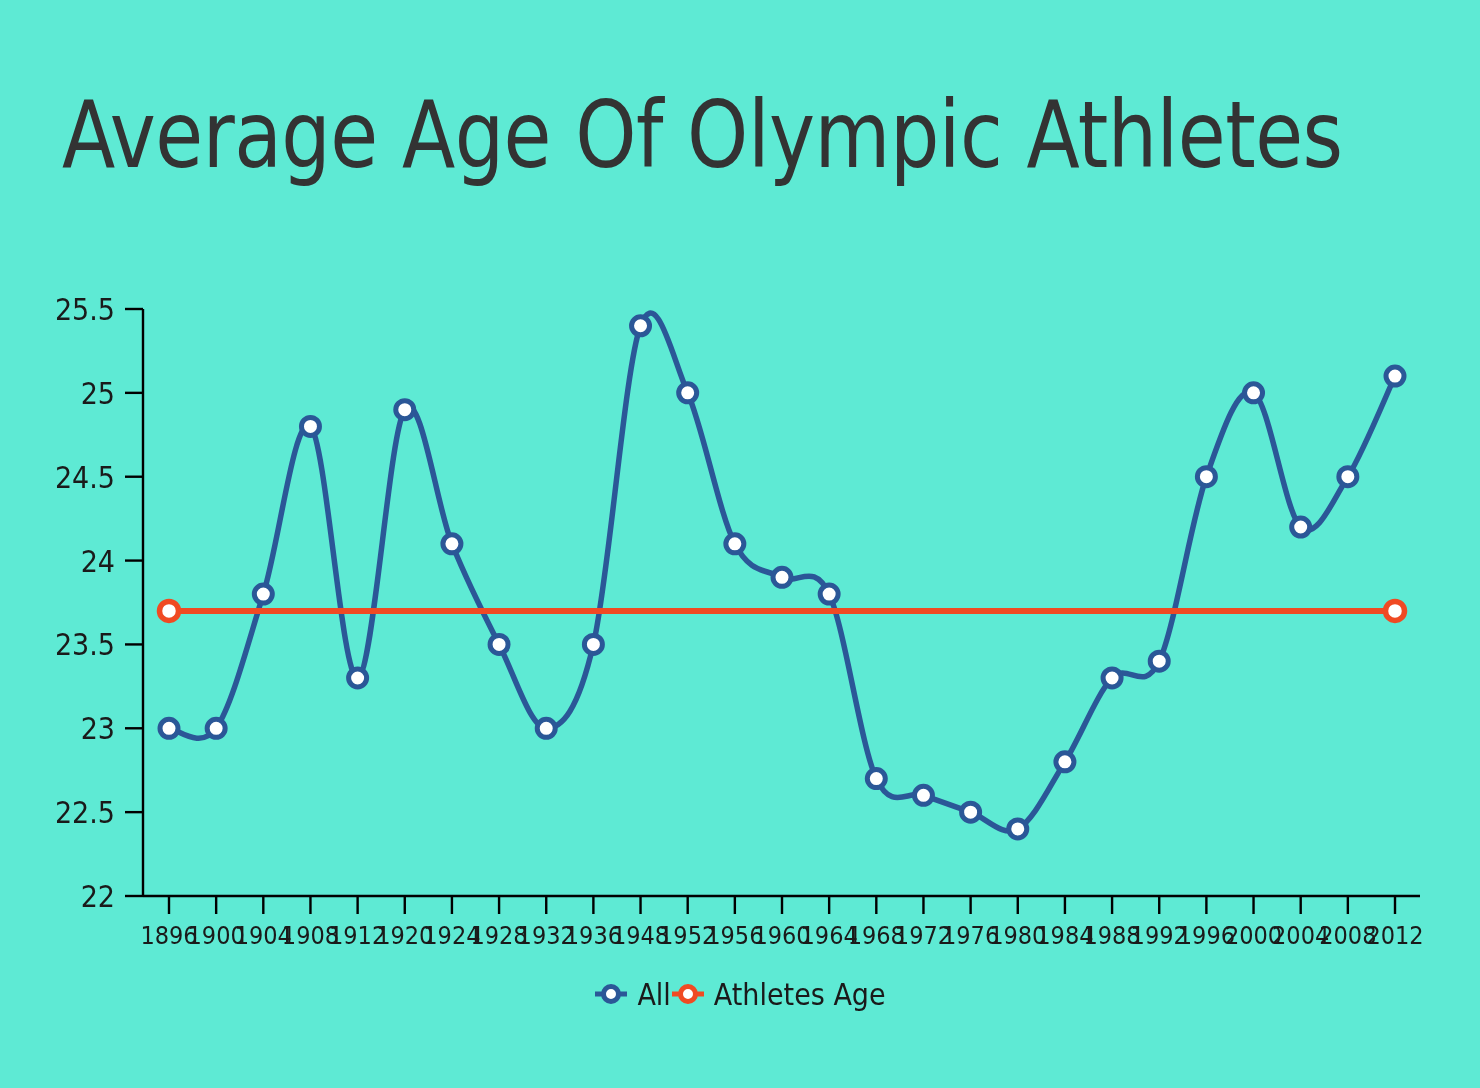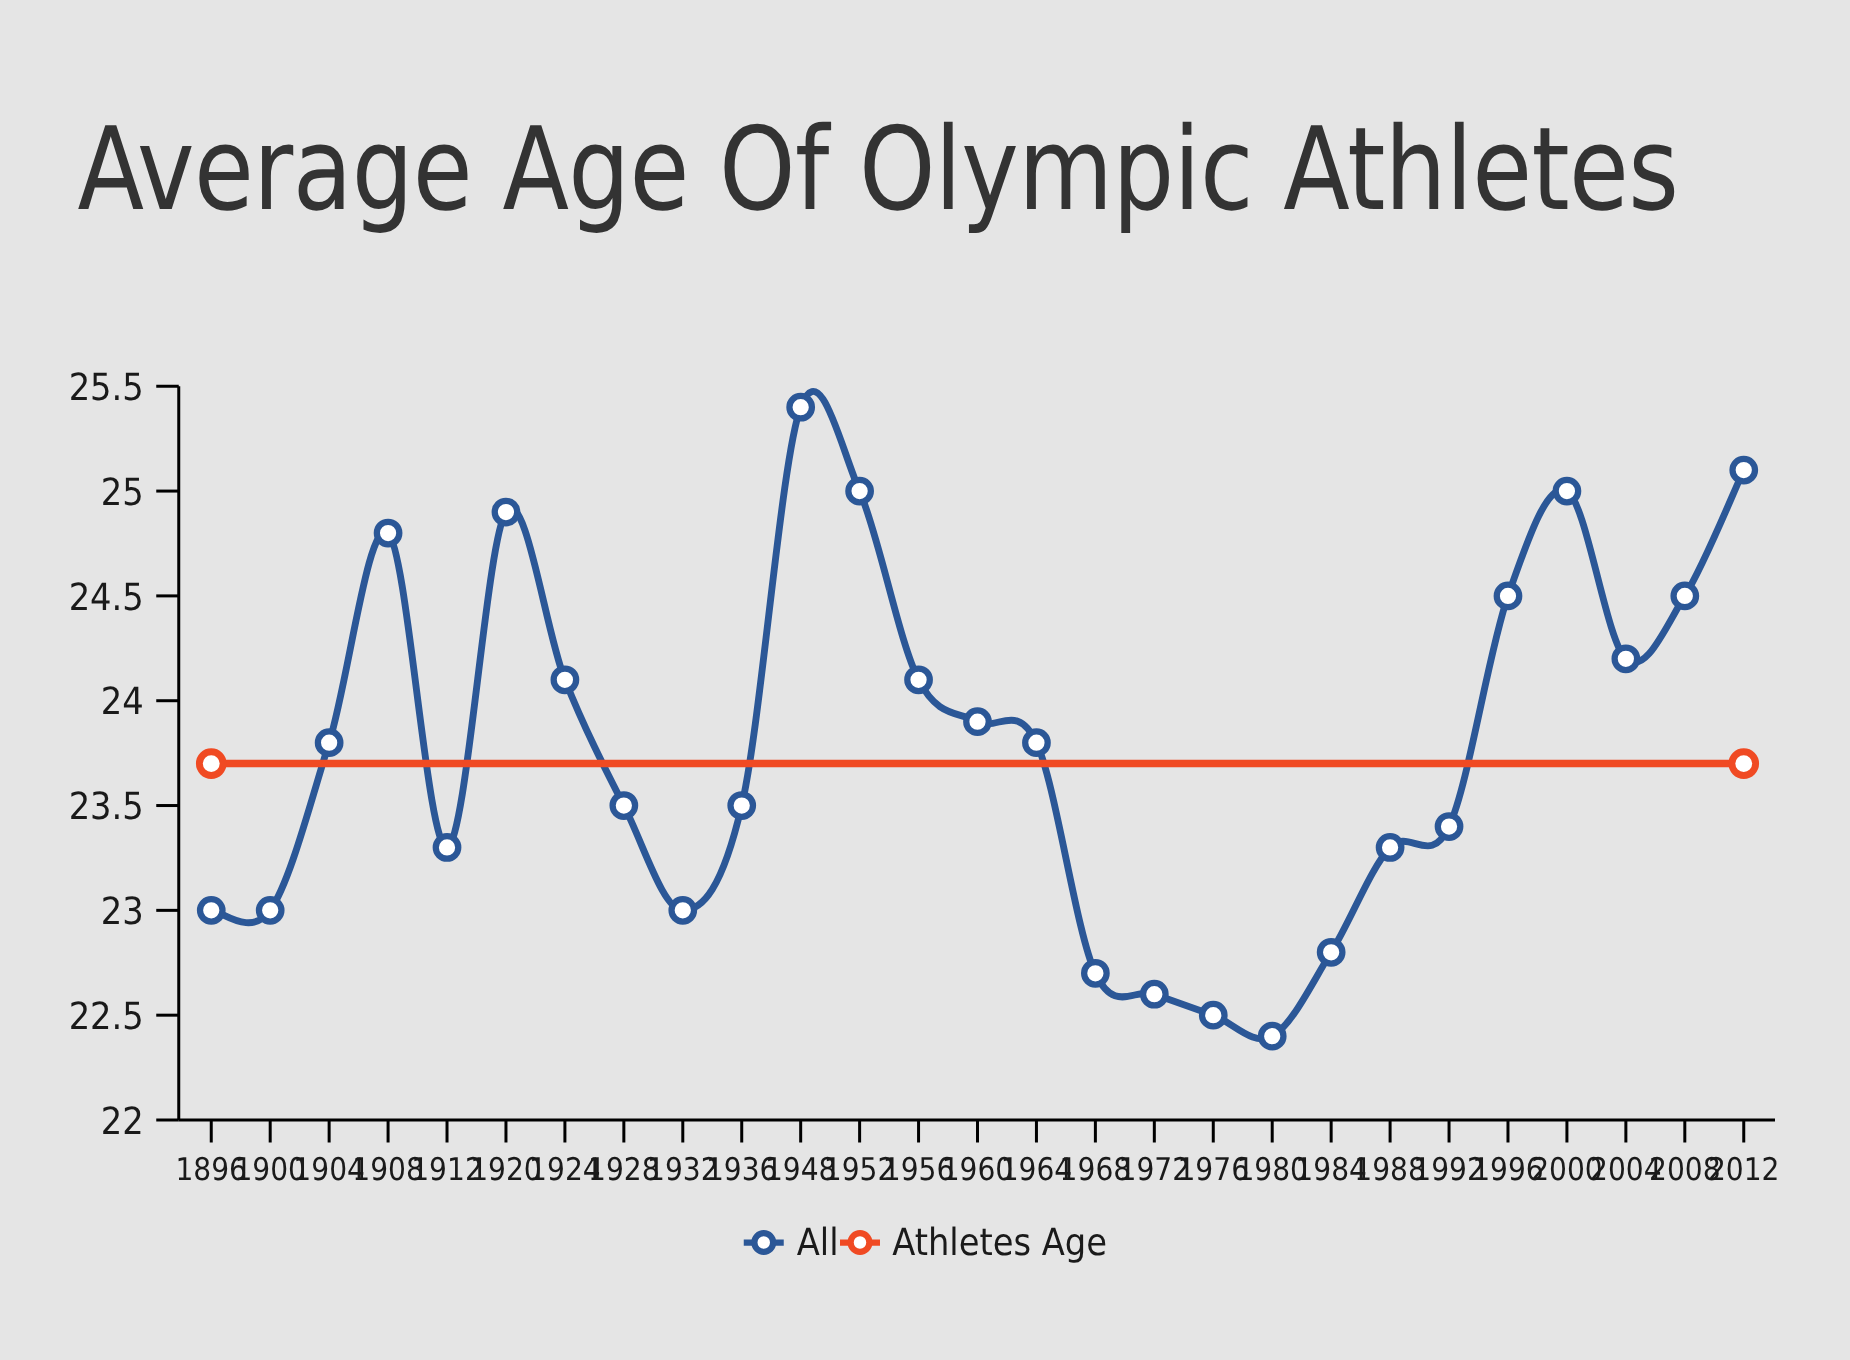--- a/index.html
+++ b/index.html
@@ -12,21 +12,21 @@
     height: 1088px;
     font-family: "Liberation Sans", sans-serif;
     overflow: hidden;
     position: relative;
   }
   #chart-root {
     position: absolute;
     left: 0; top: 0;
     width: 1480px;
     height: 1088px;
-    background: #e5e5e5;
+    background: #5eead4;
   }
   #chart-title {
     position: absolute;
     left: 62px;
     top: 88px;
     width: 1370px;
     height: 96px;
     line-height: 96px;
     font-size: 92px;
     font-weight: 400;

